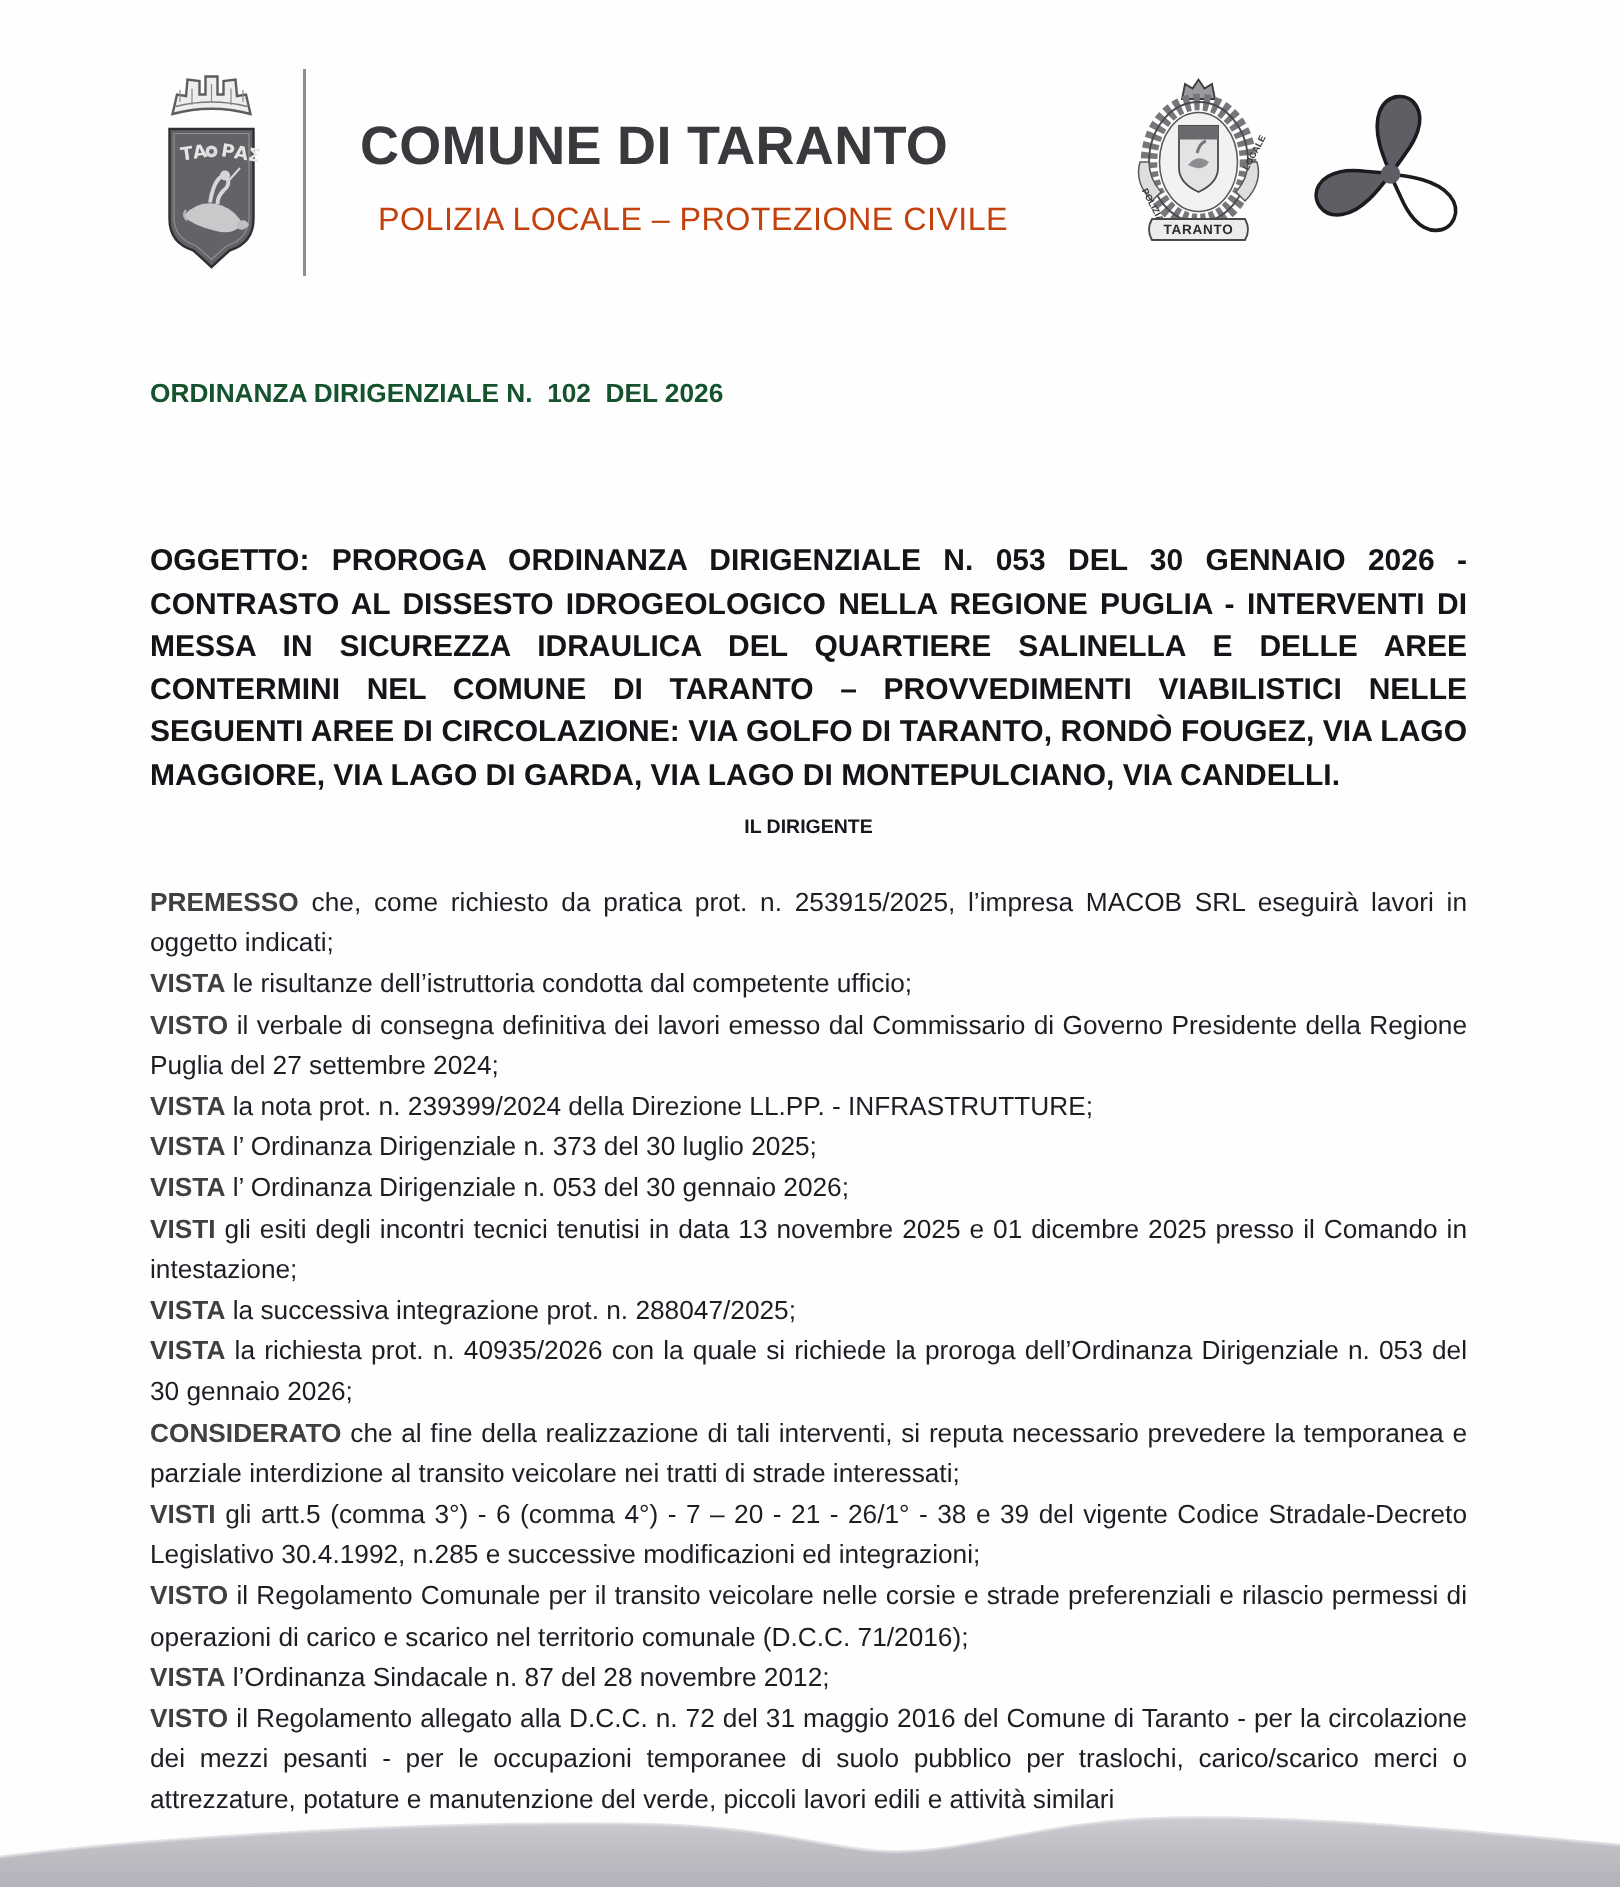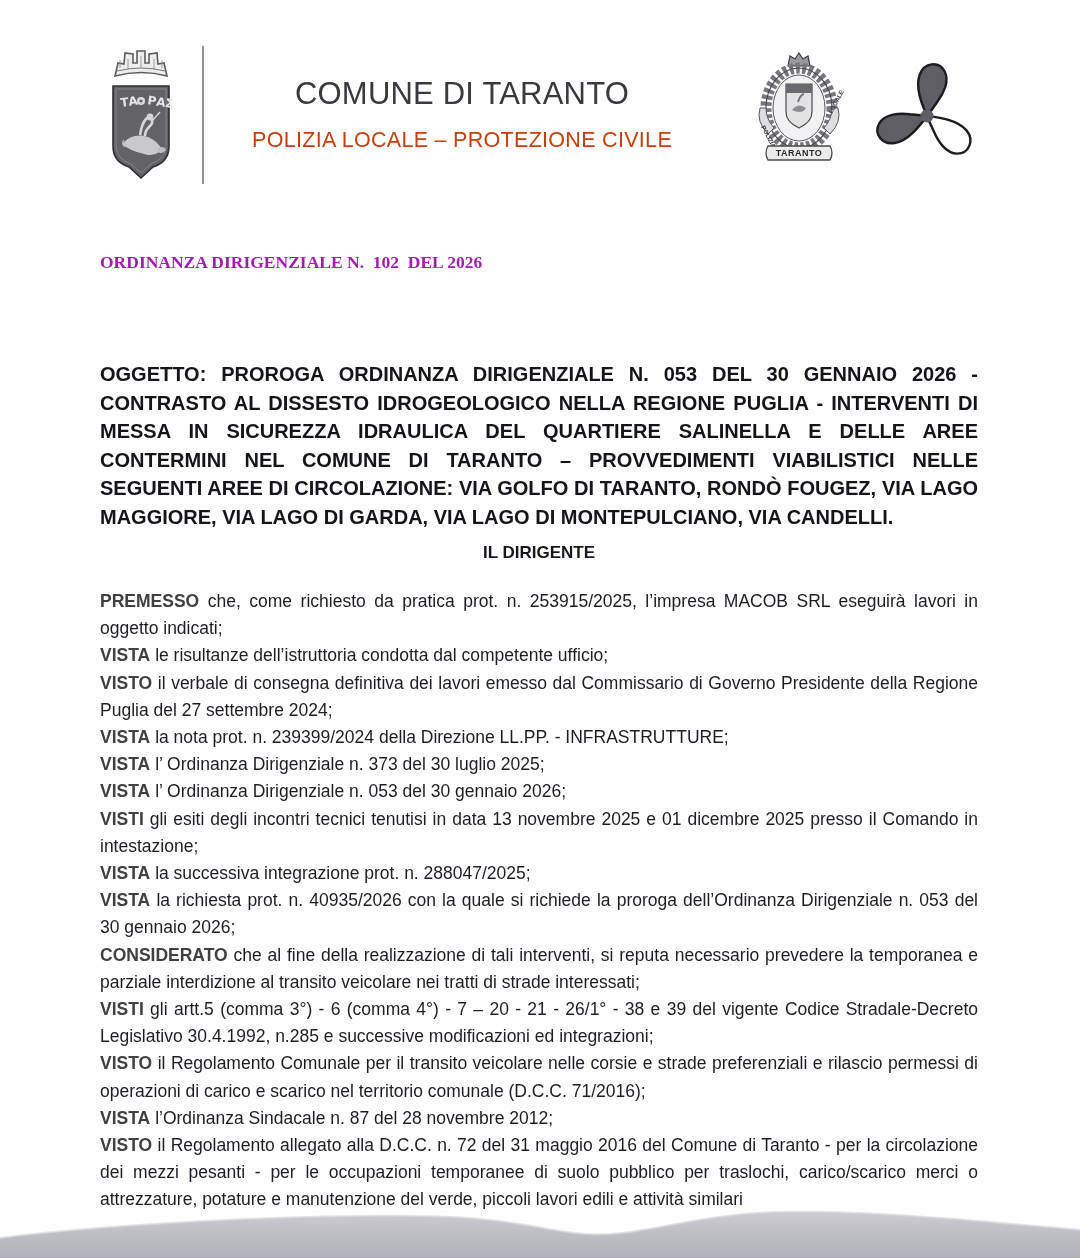--- a/index.html
+++ b/index.html
@@ -17,46 +17,45 @@
     position:absolute;top:38px;left:100px;right:90px;
     height:150px;
   }
   .crest{position:absolute;left:0;top:2px;}
   .header-divider{
     position:absolute;left:102px;top:8px;
     width:2px;height:138px;background:#8f8f93;
   }
   .header-titles{position:absolute;left:140px;top:38px;}
   .org-name{
-    font-size:31px;font-weight:normal;color:#3a3a3e;
-    letter-spacing:0.2px;margin:0 0 16px 0;text-align:center;
+    font-size:36px;font-weight:bold;color:#3a3a3e;
+    letter-spacing:0.2px;margin:0 0 16px 0;
   }
   .org-dept{
     font-size:21.5px;font-weight:400;color:#c2410c;
     letter-spacing:0.3px;margin:12px;
   }
   .badge{position:absolute;left:648px;top:12px;}
   .propeller{position:absolute;left:765px;top:20px;}
   
   .ordinance-no{
     position:absolute;left:100px;top:252px;
     font-size:17.5px;font-weight:bold;
     white-space:pre-wrap;
-    color:#a21caf;
-    font-family:Liberation Serif, serif;
+    color:#14532d;
   }
   .subject{
     position:absolute;left:100px;top:360px;width:878px;
     font-size:20px;font-weight:bold;line-height:28.5px;
     text-align:justify;
     color:#141419;
   }
   .dirigente{
     position:absolute;left:100px;top:543px;width:878px;
-    text-align:center;font-size:17px;font-weight:bold;
+    text-align:center;font-size:13px;font-weight:bold;
     color:#17171d;
   }
   .clauses{
     position:absolute;left:100px;top:588px;width:878px;
     font-size:17.5px;line-height:27.2px;
     color:#1d1d24;
   }
   .clause{text-align:justify;margin:0;}
   .clause b{color:#404040;}
   

